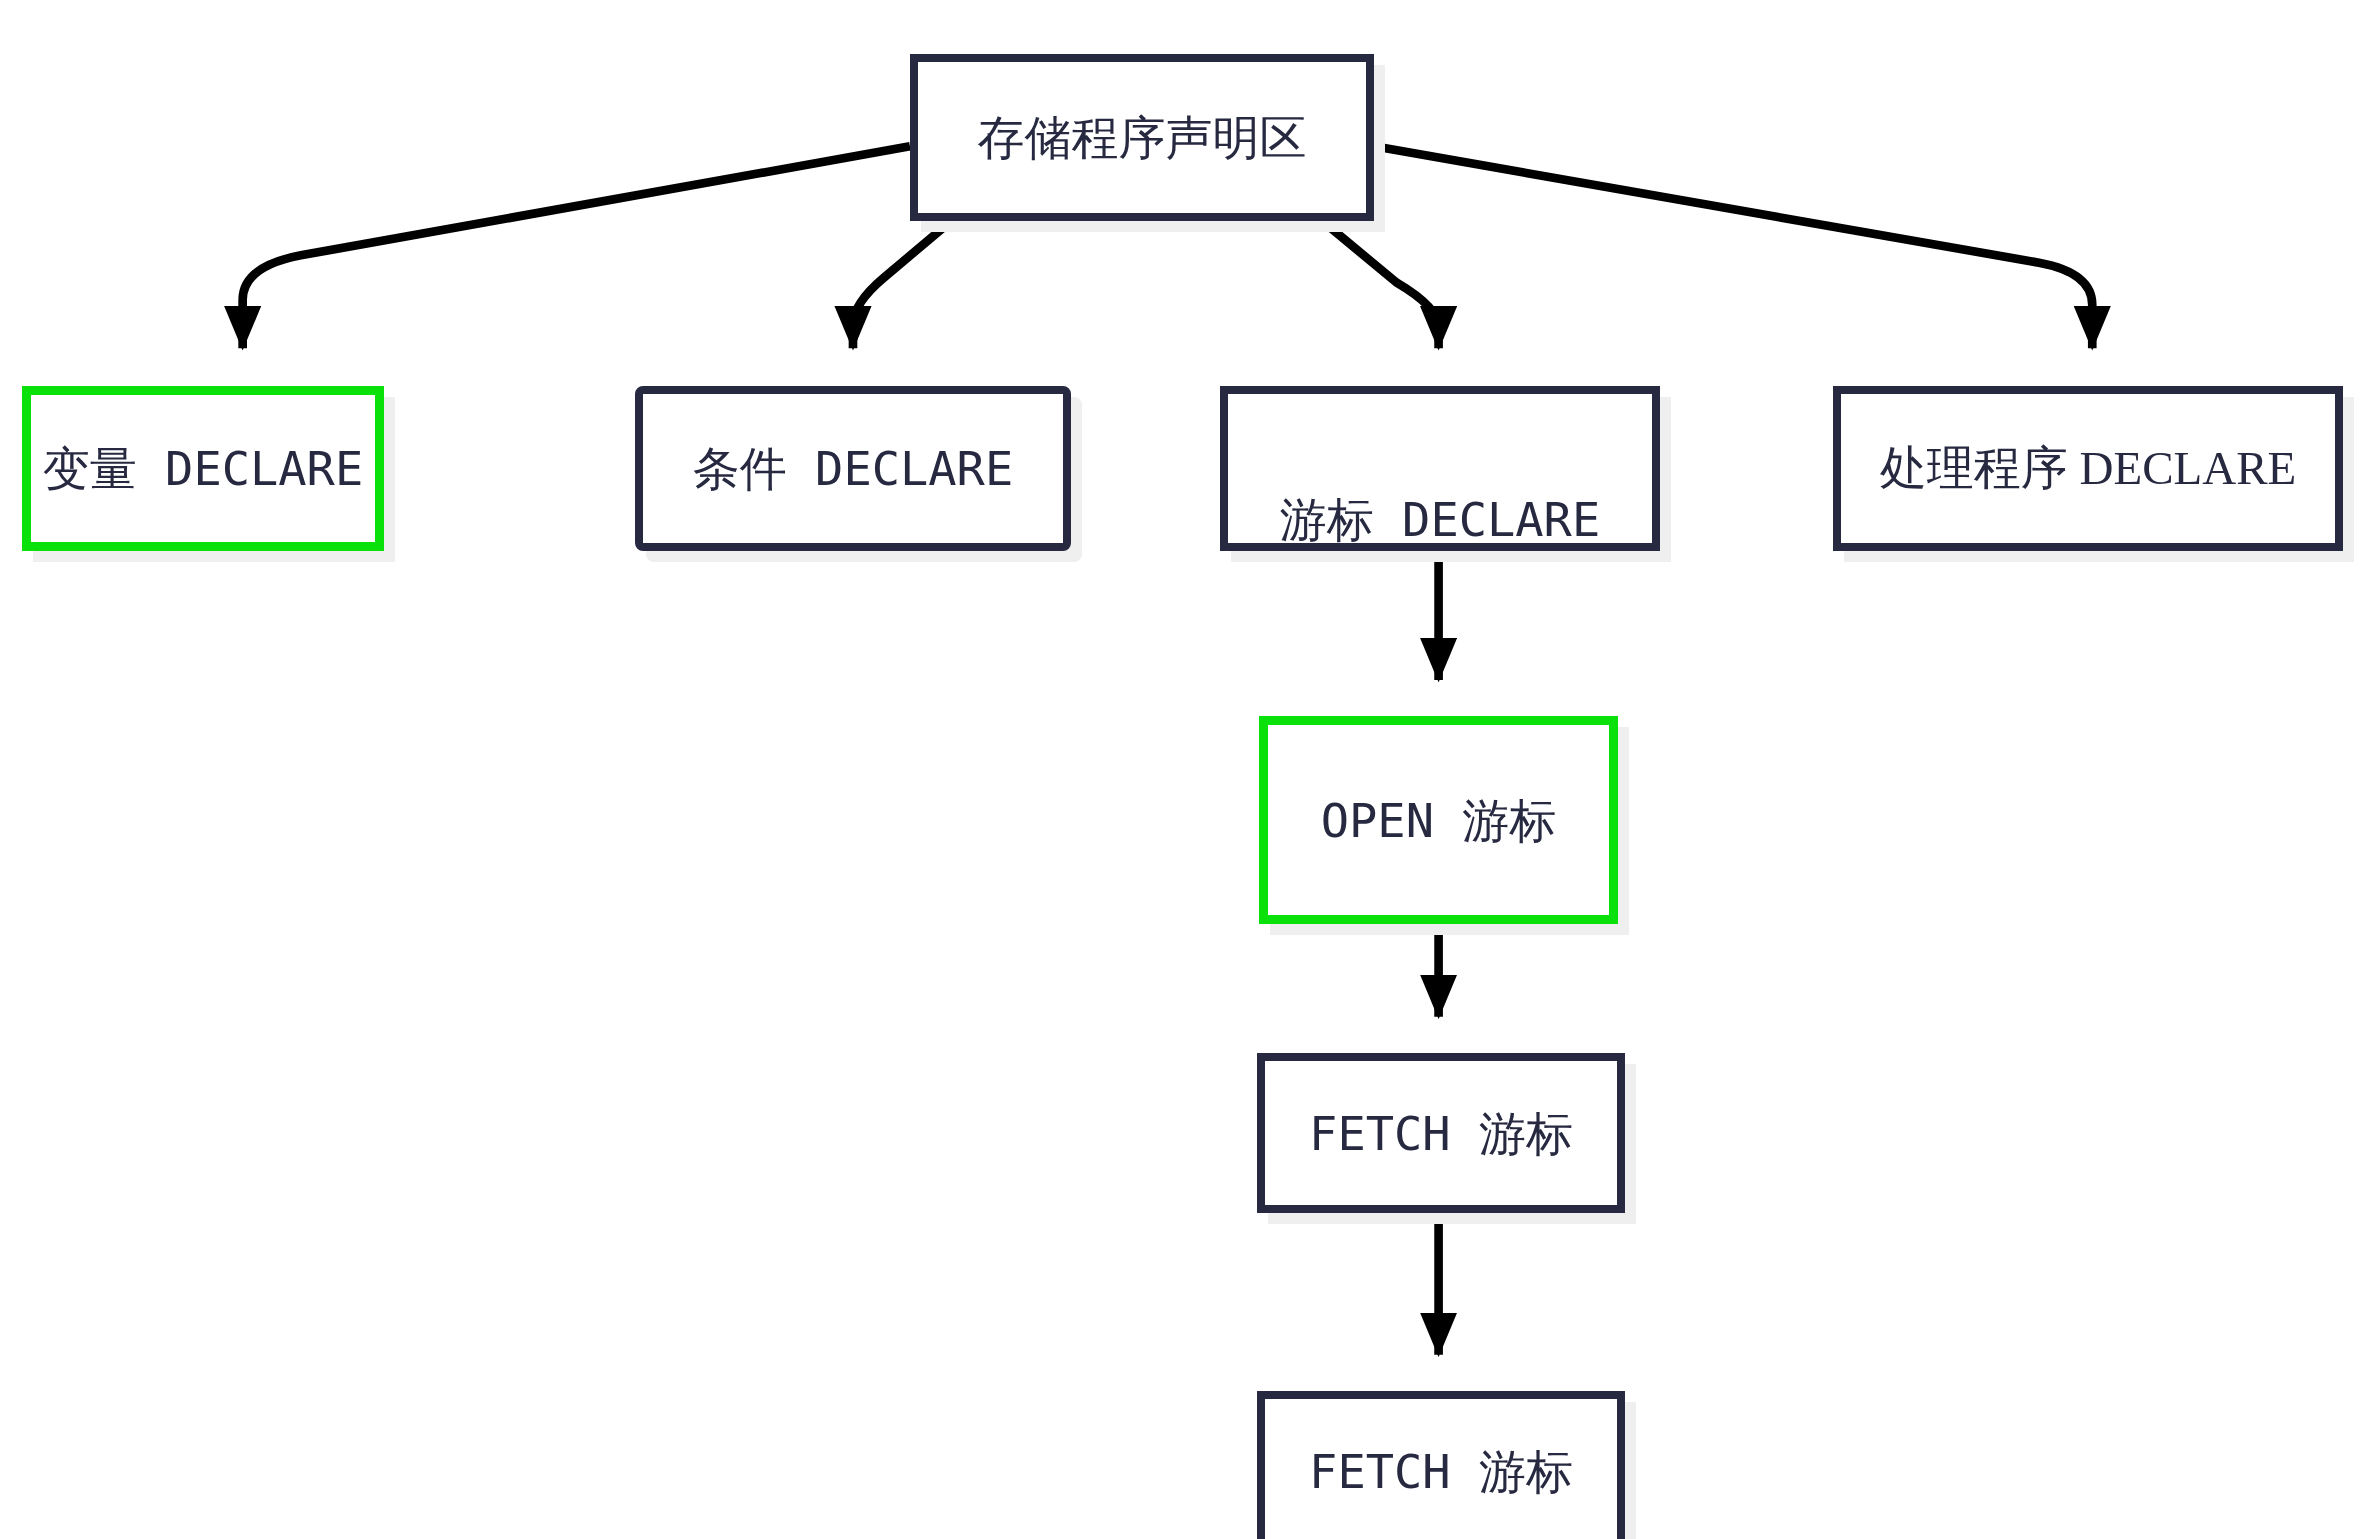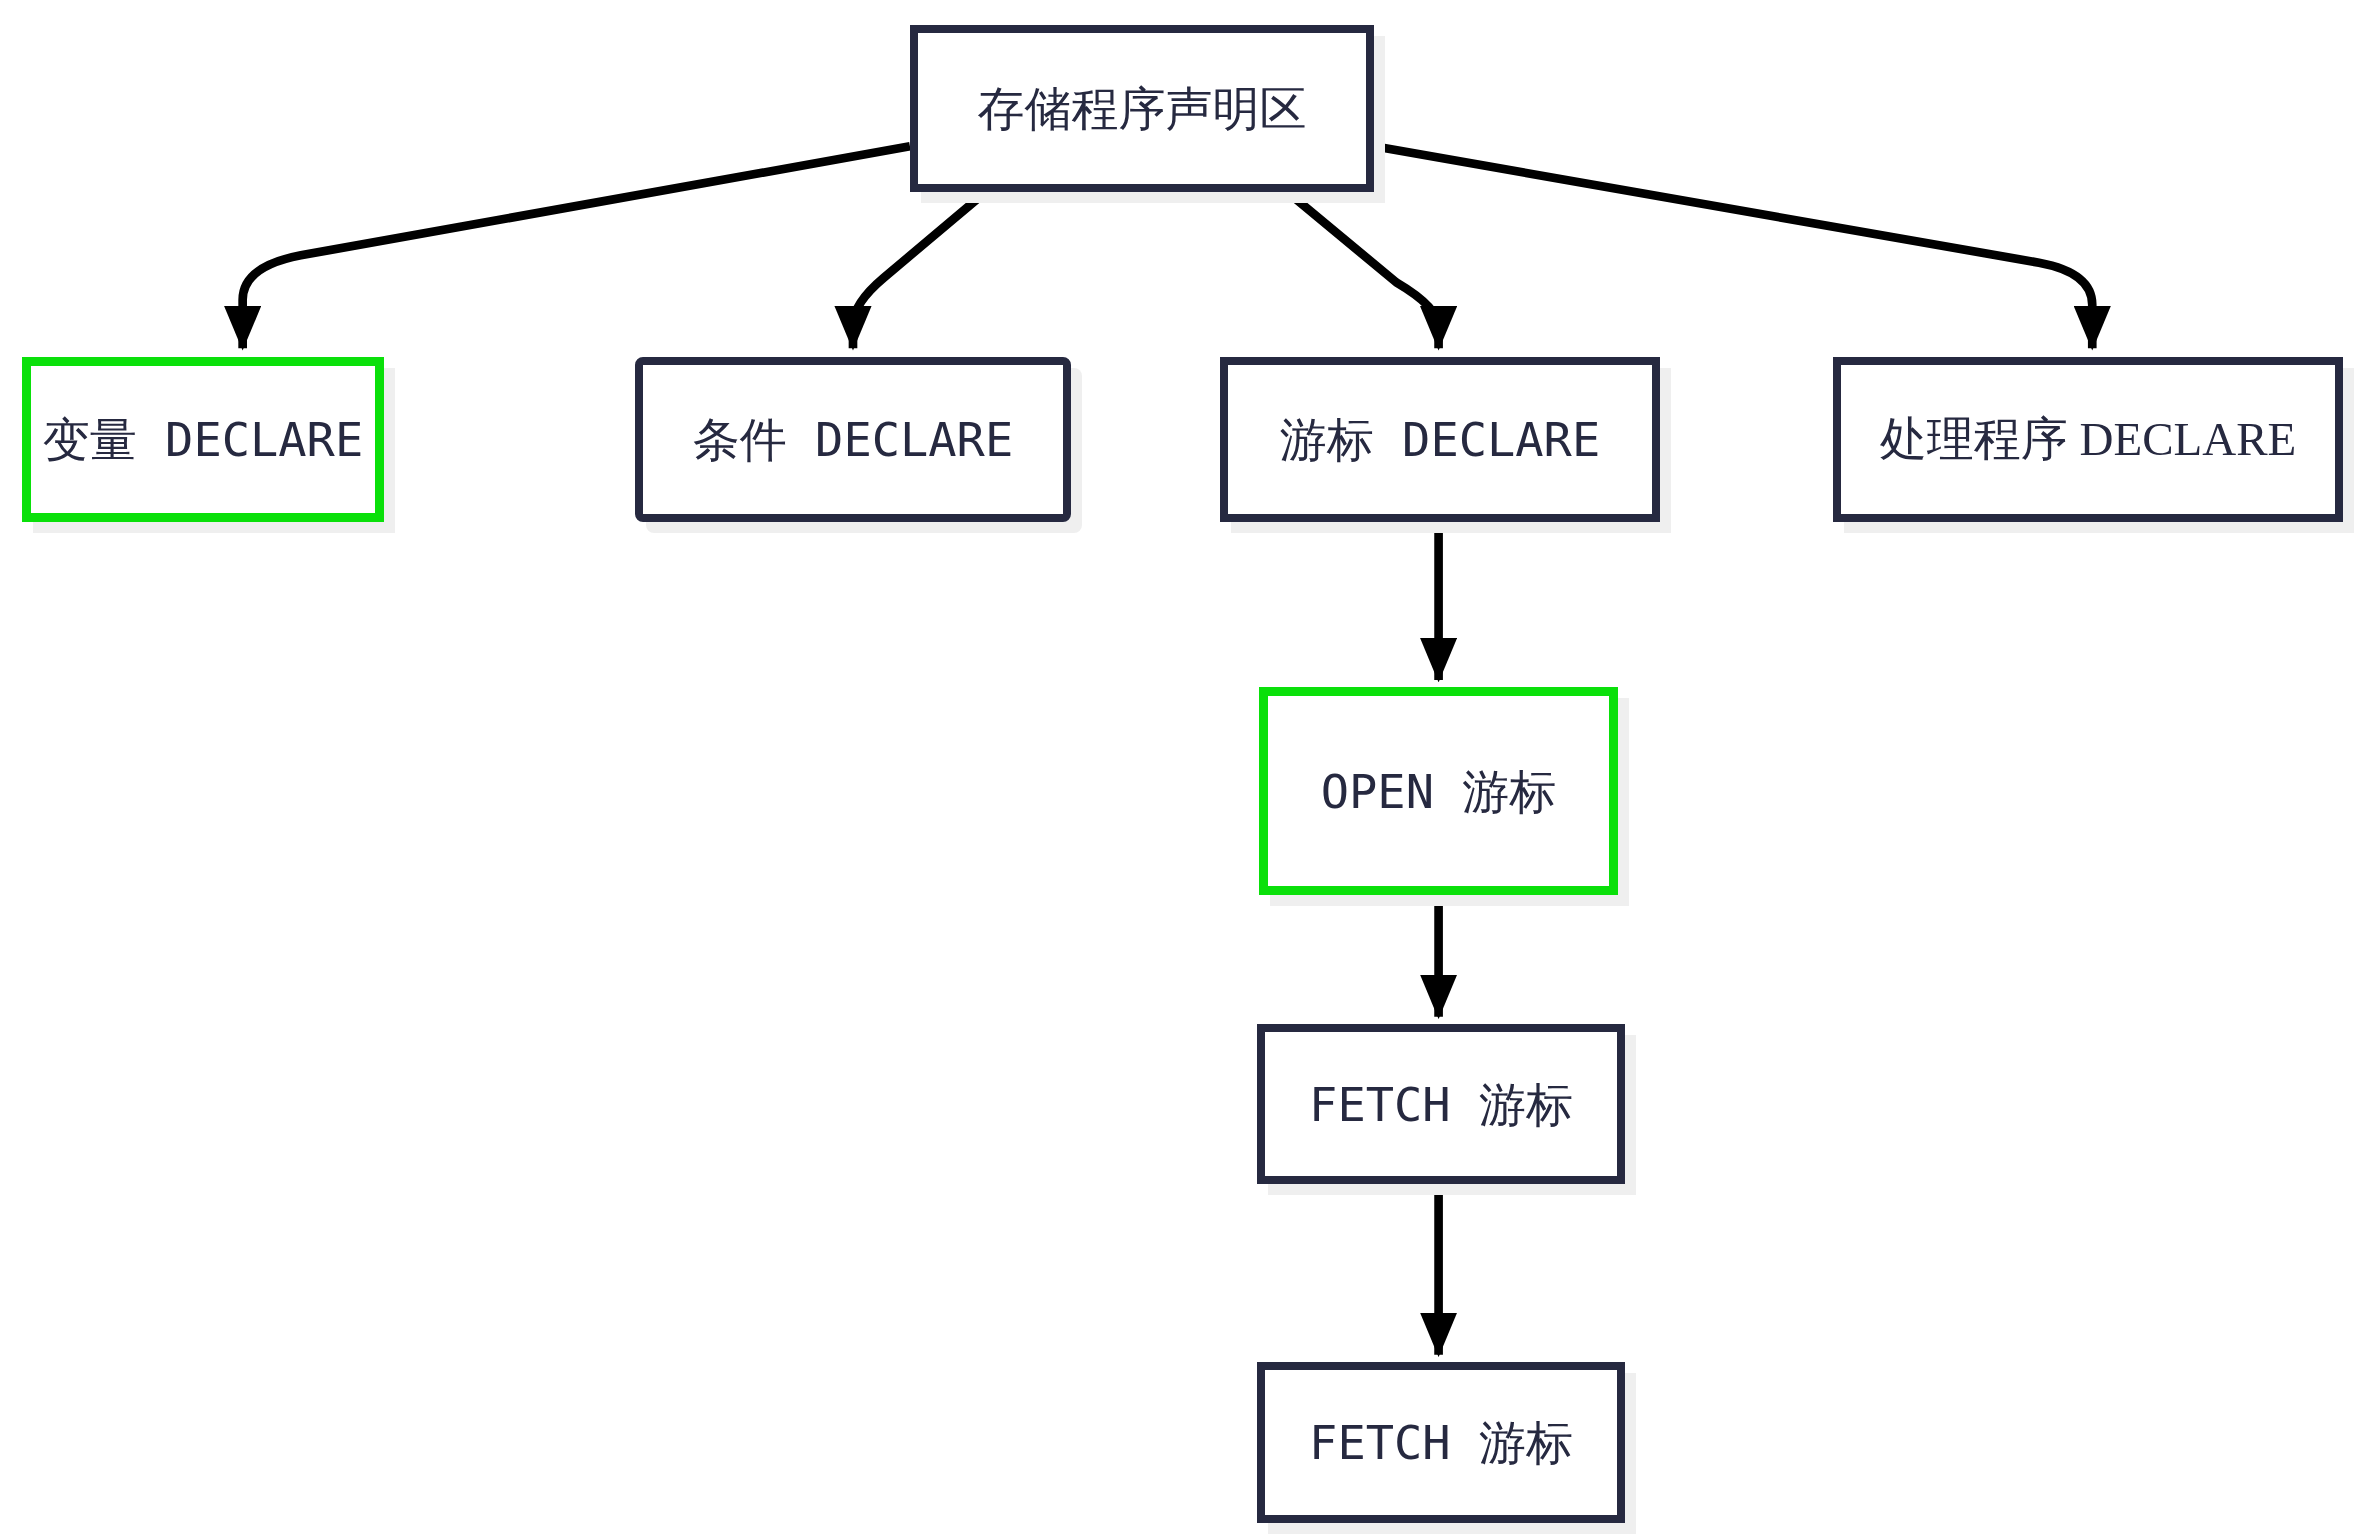--- a/index.html
+++ b/index.html
@@ -23,27 +23,28 @@
     background:var(--background);
     border:8px solid var(--node_border);
     box-shadow:11px 11px 0 0 var(--shadow);
     display:flex;align-items:center;justify-content:center;
     color:var(--text);
     font-size:47px;
     line-height:1;
     letter-spacing:0;
     white-space:nowrap;
     z-index:1;
+    margin-top:29px;
   }
   .node.highlight{border:9.3px solid var(--highlight_border);}
 
   .node-root   {left:910px;top:25px;  width:464px;height:167px;}
   .node-var    {left:22px;  top:357px; width:362px;height:165px;}
   .node-cond   {left:635px;top:357px; width:436px;height:165px;border-radius:8px;}
-  .node-cursor {left:1220px;top:357px; width:440px;height:165px;}
+  .node-cursor {left:1220px;top:357px; width:440px;height:165px;align-items:flex-end;}
   .node-handler{left:1833px;top:357px; width:510px;height:165px;font-family:Liberation Serif, serif;}
   .node-open   {left:1259px;top:687px;width:359px;height:208px;}
   .node-fetch  {left:1257px;top:1024px;width:368px;height:160px;align-items:center;}
   .node-close  {left:1257px;top:1362px;width:368px;height:161px;}
 </style>
 </head>
 <body>
 
 <svg class="edges-layer" width="2377" height="1540" viewBox="0 0 3840 2487" xmlns="http://www.w3.org/2000/svg">
   <defs>

